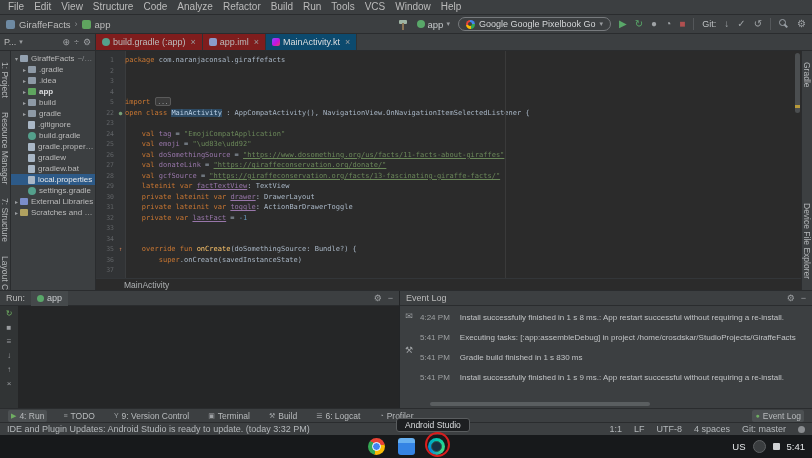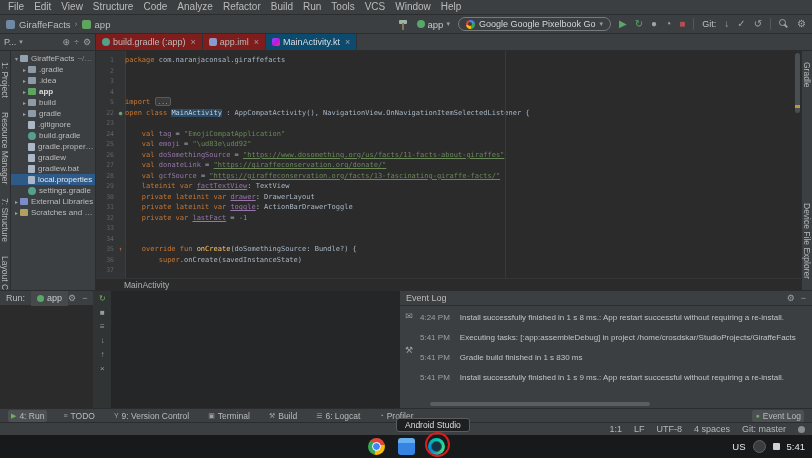--- a/index.html
+++ b/index.html
@@ -96,21 +96,21 @@
   .mem{color:#9876aa}
   .memv{color:#9876aa;text-decoration:underline}
   .num{color:#6897bb}
   .cls{color:#bcd2e8;background:#2d4a63}
   .fn{color:#ffc66b}
   .fold{background:#3a3a3a;color:#9fa3a6;border:1px solid #5a5a5a;border-radius:2px;padding:0 2px;font-size:6px}
   .bcrumb{height:12px;display:flex;align-items:center;padding-left:28px;font-size:8.5px;color:#aeb1b3;background:#2b2b2b;border-top:1px solid #333639;flex:0 0 auto}
 
   
   .bottom{height:118px;display:flex;border-top:1px solid #2a2c2e;flex:0 0 auto;min-height:0}
-  .runpanel{width:400px;display:flex;flex-direction:row;border-right:1px solid #232527;flex:0 0 auto}
+  .runpanel{width:400px;display:flex;flex-direction:column;border-right:1px solid #232527;flex:0 0 auto}
   .phdr{height:15px;background:#3c3f41;display:flex;align-items:center;padding:0 6px;font-size:9px;border-bottom:1px solid #2a2c2e;flex:0 0 auto}
   .phdr .hicons{margin-left:auto;display:flex;gap:6px;color:#9da0a3;font-size:9px}
   .runtab{display:flex;align-items:center;gap:3px;background:#45494b;padding:0 6px;height:15px;margin-left:6px;color:#c7cacd}
   .runbody{flex:1;display:flex;min-height:0;background:#252627}
   .rstrip{width:18px;background:#313435;display:flex;flex-direction:column;align-items:center;padding-top:3px;gap:5px;flex:0 0 auto}
   .rstrip span{font-size:8px;line-height:9px;color:#9a9da0}
   .rstrip span:first-child{color:#6fae62}
   .rconsole{flex:1}
 
   .elog{flex:1;display:flex;flex-direction:column;min-width:0}
@@ -471,20 +471,21 @@
       </span>
     <span class="tw-right" id="tw-right">
         <span class="twbtn on">
           <span class="twicon event">●</span>
           <span>Event Log</span>
         </span>
       </span>
   </div>
 
   <div class="status">
+    <span class="smsg">IDE and Plugin Updates: Android Studio is ready to update. (today 3:32 PM)</span>
     <span class="sright" id="status-right">
         <span class="sitem">1:1</span>
         <span class="sitem">LF</span>
         <span class="sitem">UTF-8</span>
         <span class="sitem">4 spaces</span>
         <span class="sitem">Git: master</span>
         <span class="sball"></span>
       </span>
   </div>
 

